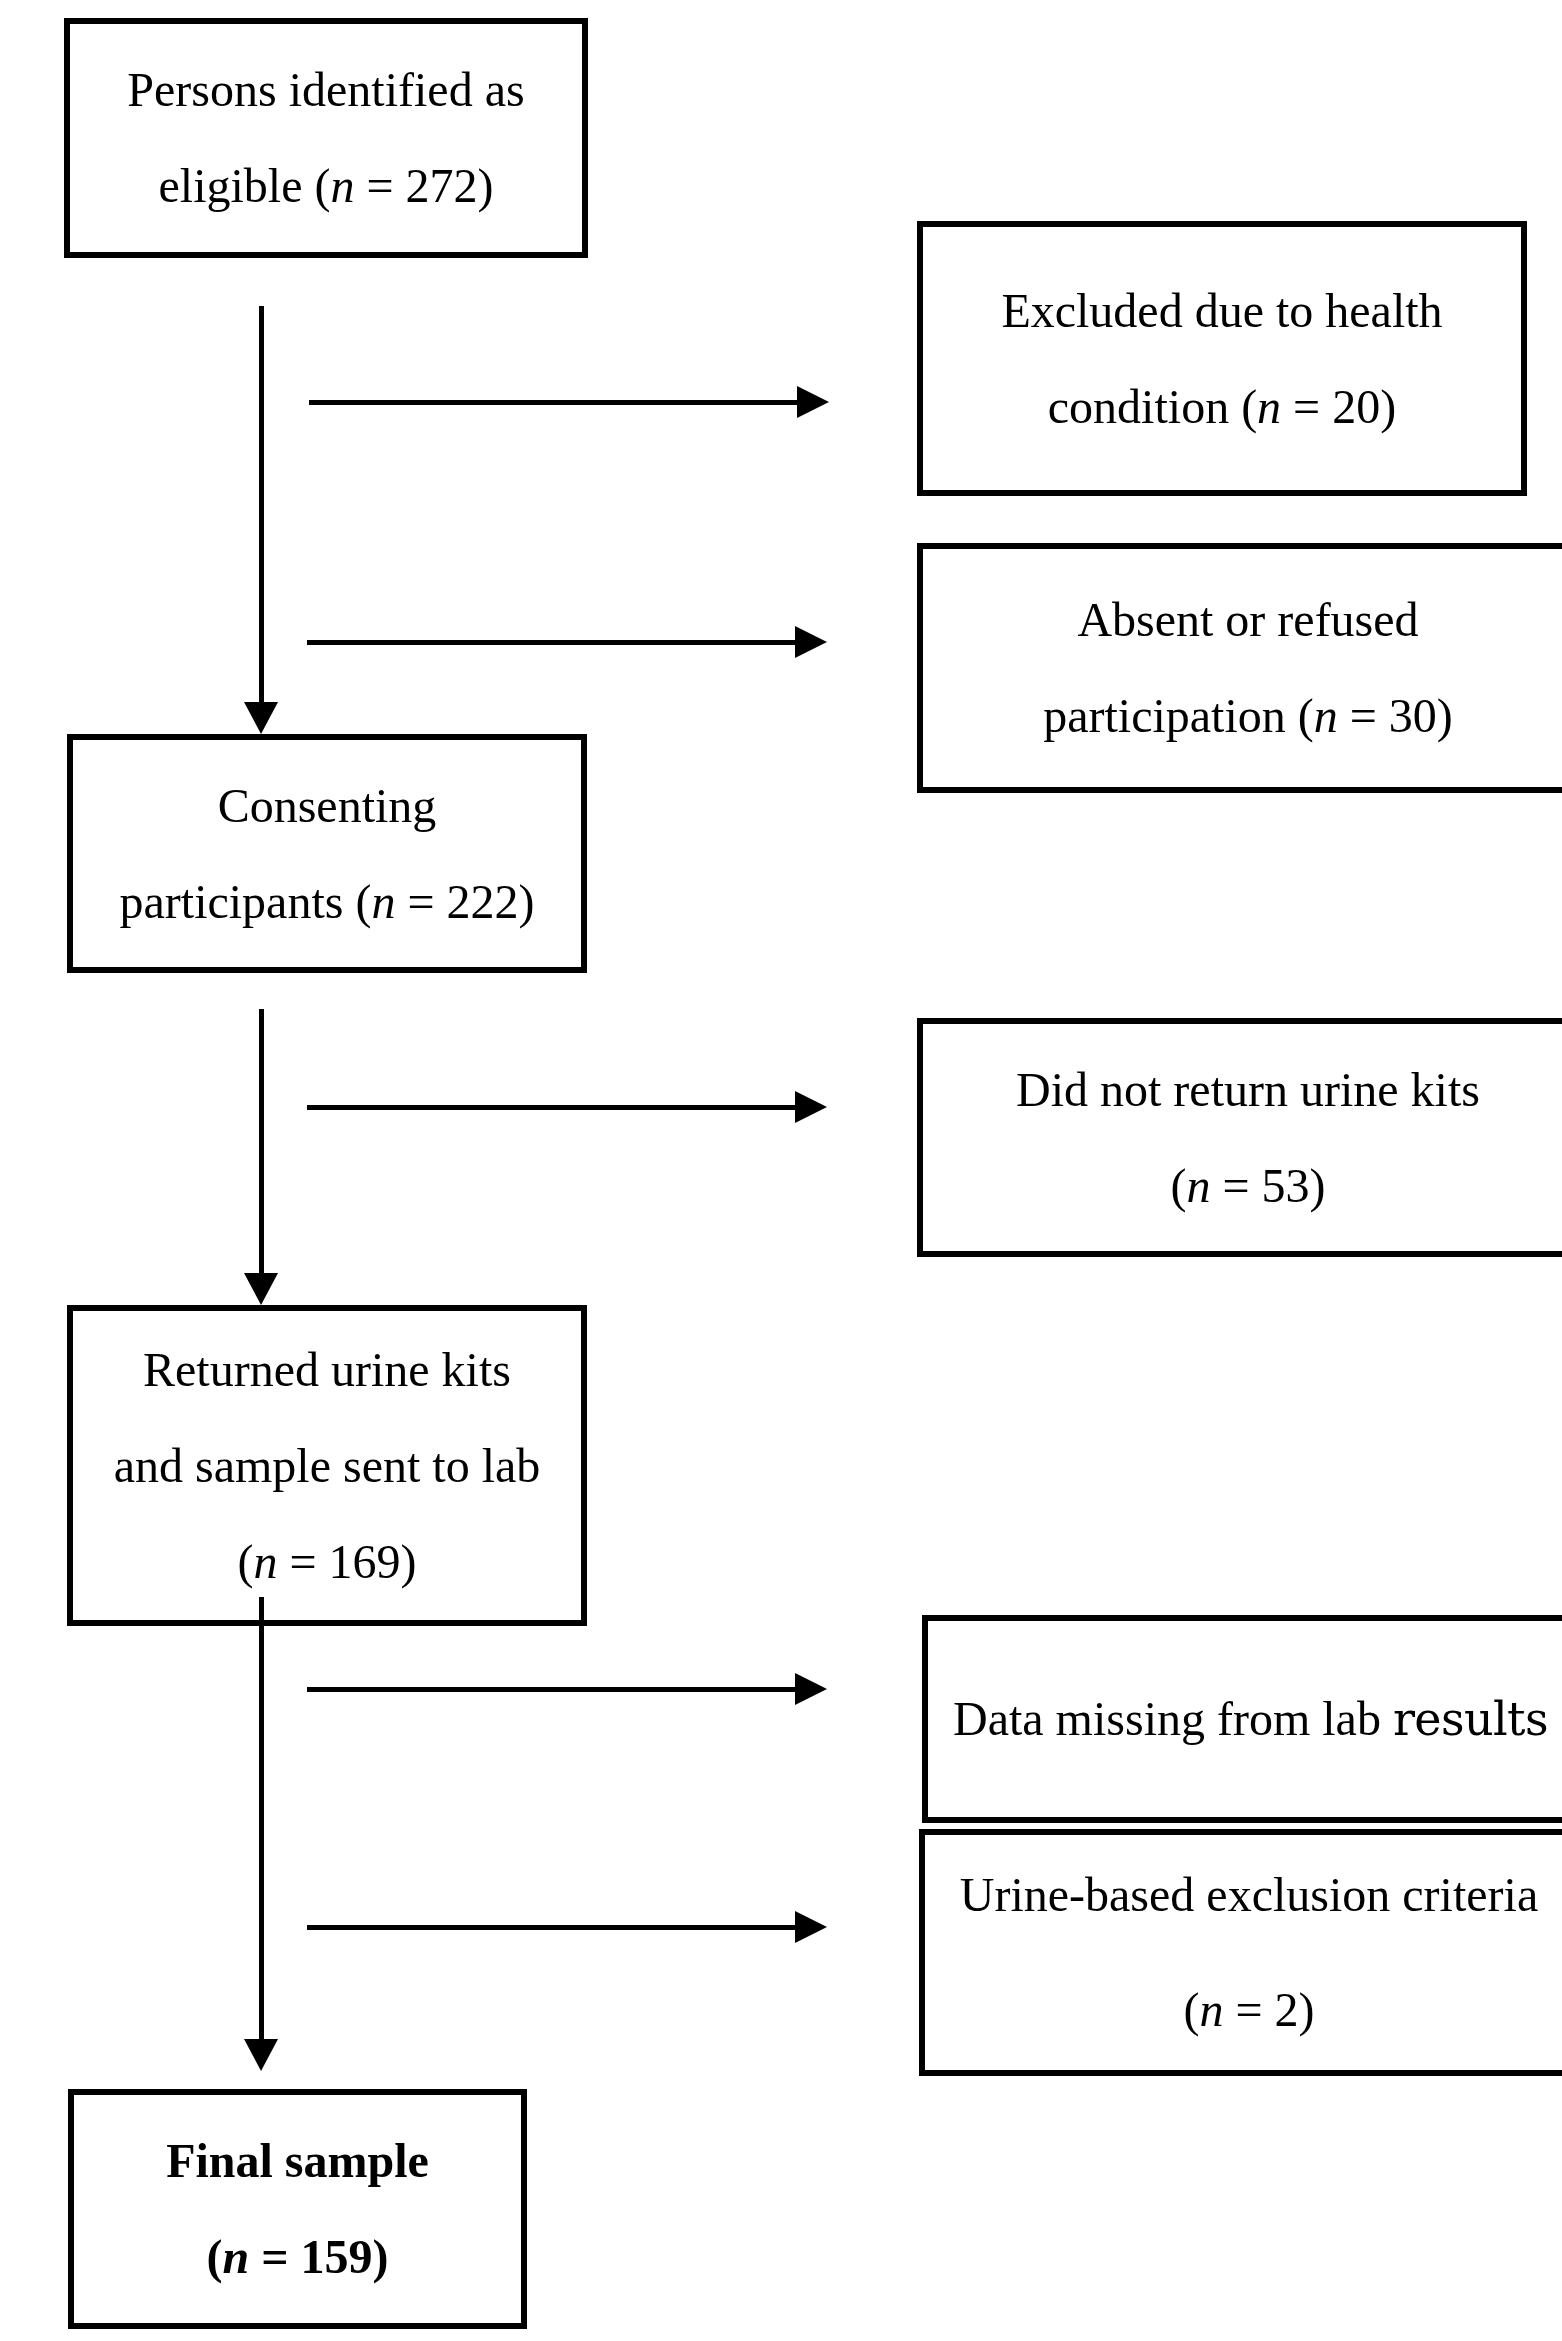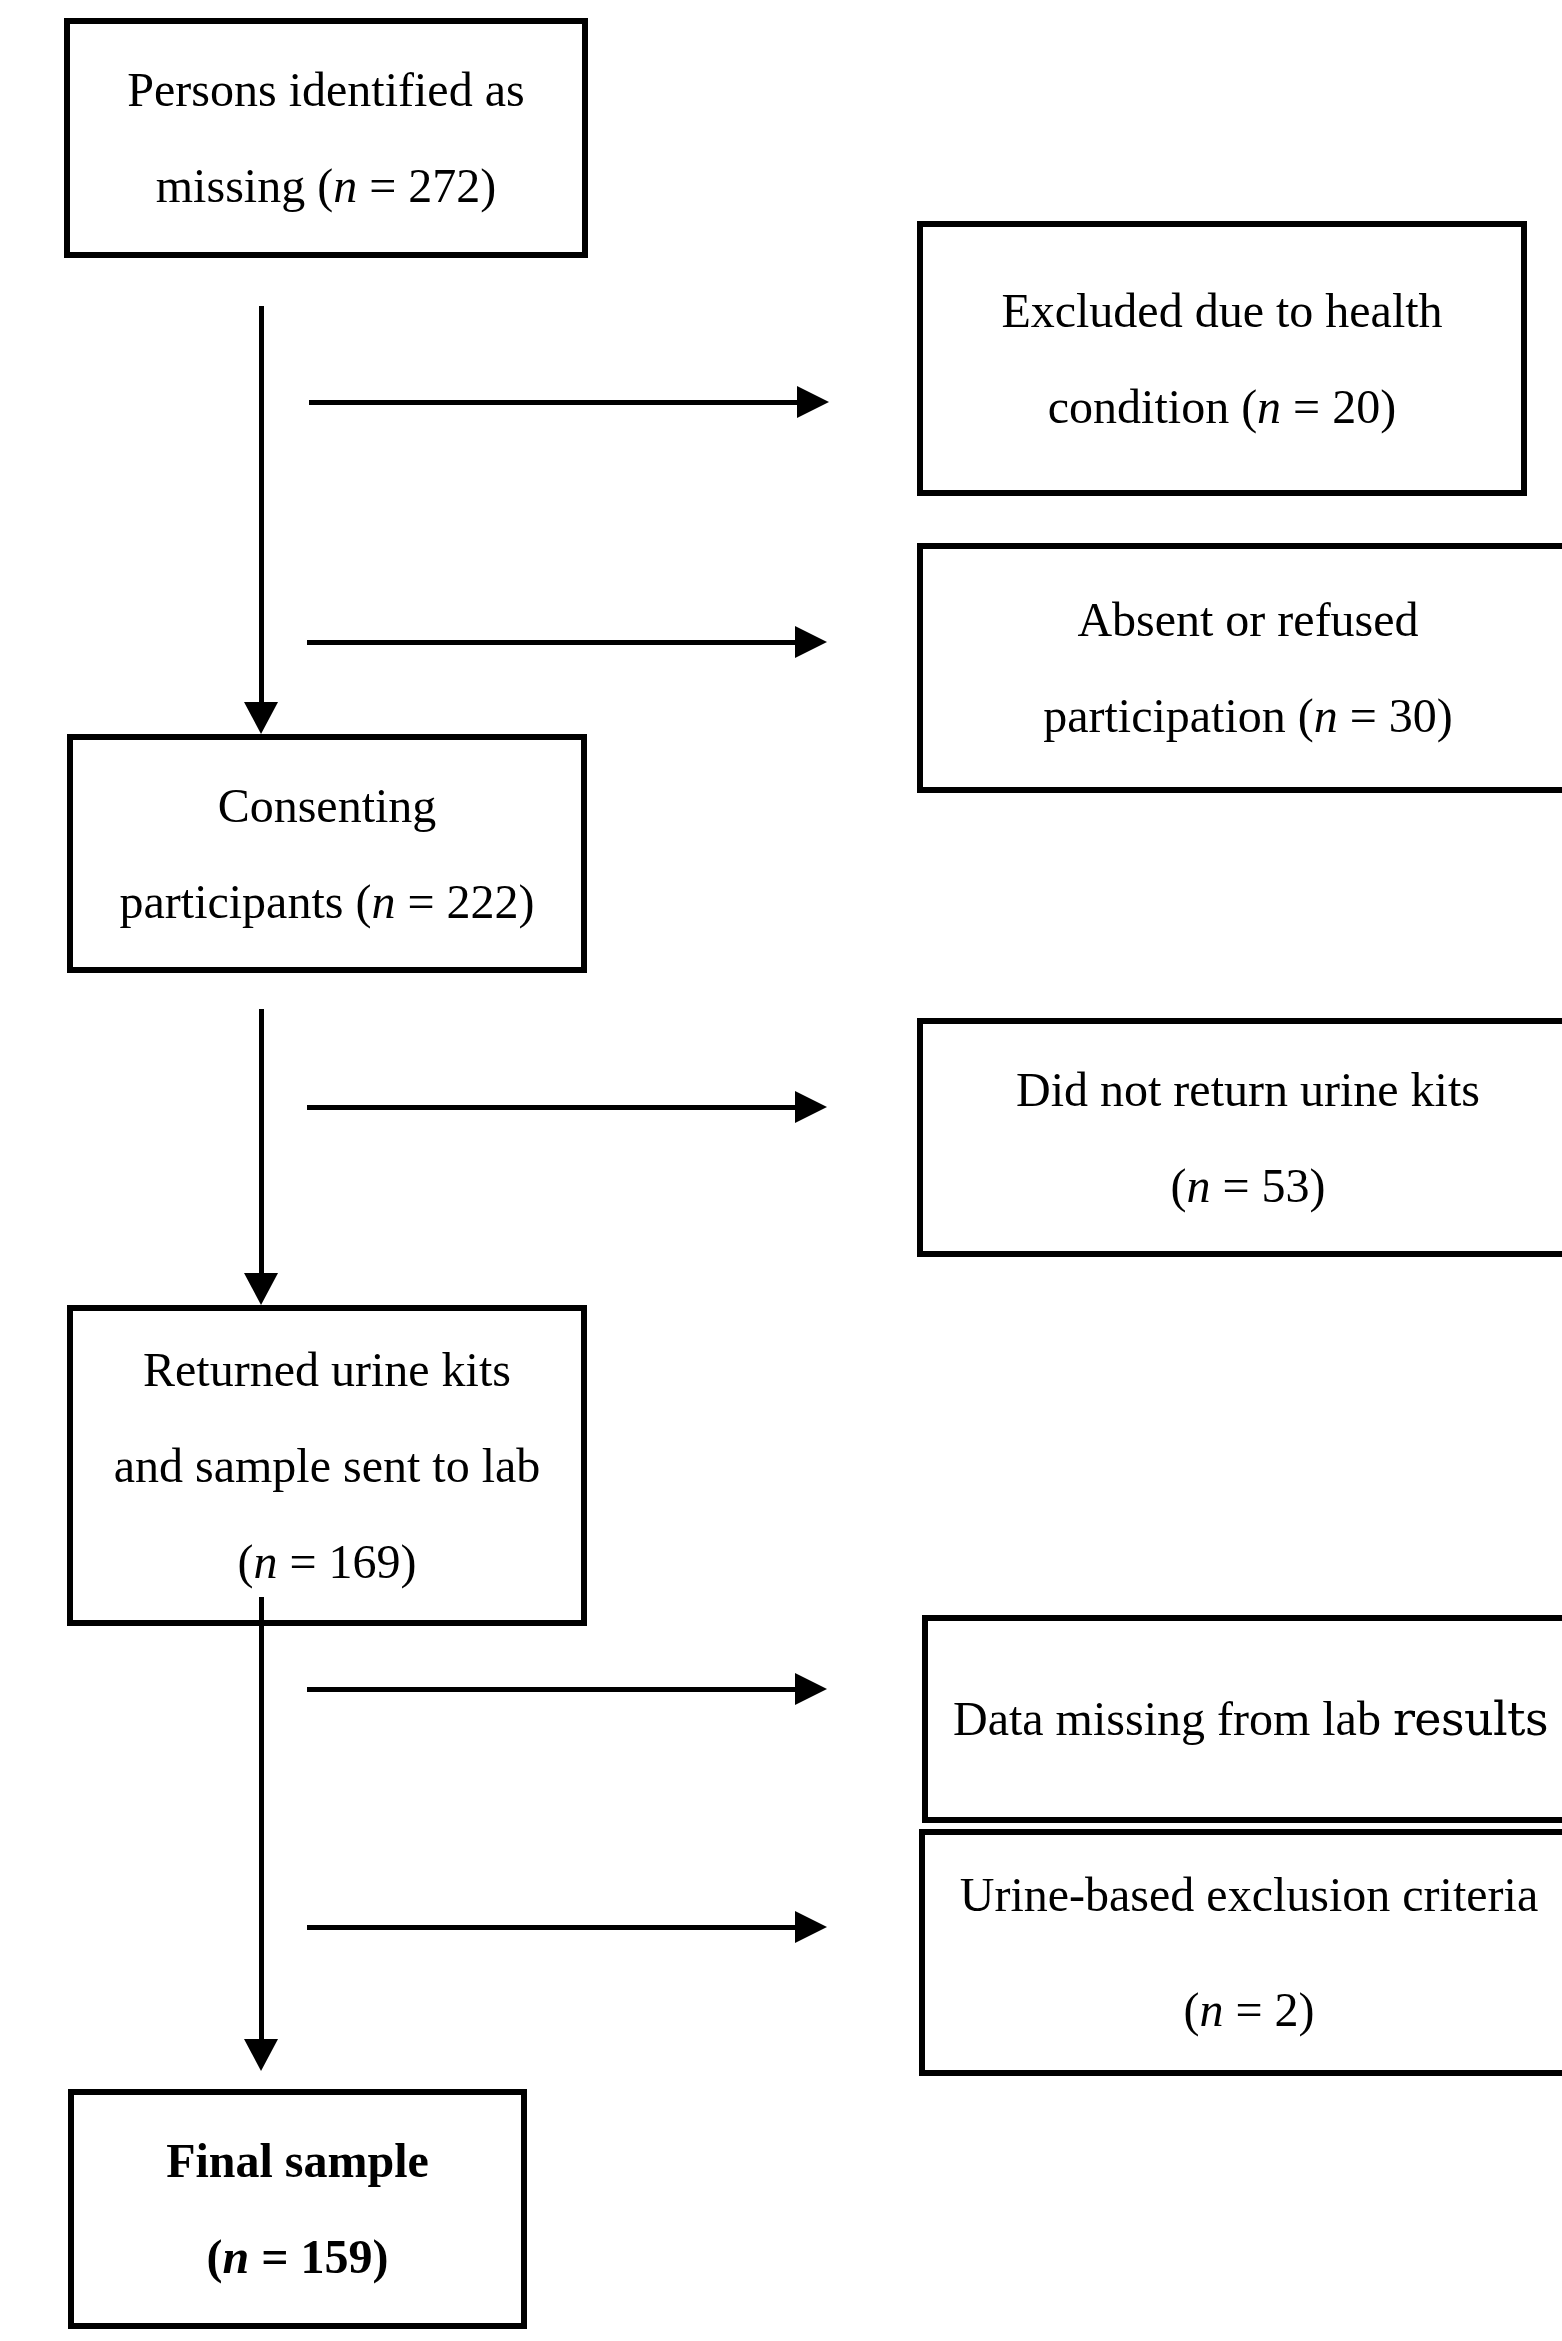--- a/index.html
+++ b/index.html
@@ -75,21 +75,21 @@
   #box-urine-exclusion { left: 876px; top: 1829px; width: 660px; height: 247px; gap: 19px; }
   #box-final-sample    { left: 25px;   top: 2089px; width: 459px;  height: 240px; }
 </style>
 </head>
 <body>
 
 <div id="figure">
 
   <div class="box" id="box-eligible">
     <div class="line"><span>Persons identified as</span></div>
-    <div class="line"><span>missing (</span><i>n</i><span> = 272)</span></div>
+    <div class="line"><span>eligible (</span><i>n</i><span> = 272)</span></div>
   </div>
 
   <div class="box" id="box-consenting">
     <div class="line"><span>Consenting</span></div>
     <div class="line"><span>participants (</span><i>n</i><span> = 222)</span></div>
   </div>
 
   <div class="box" id="box-returned-kits">
     <div class="line"><span>Returned urine kits</span></div>
     <div class="line"><span>and sample sent to lab</span></div>

